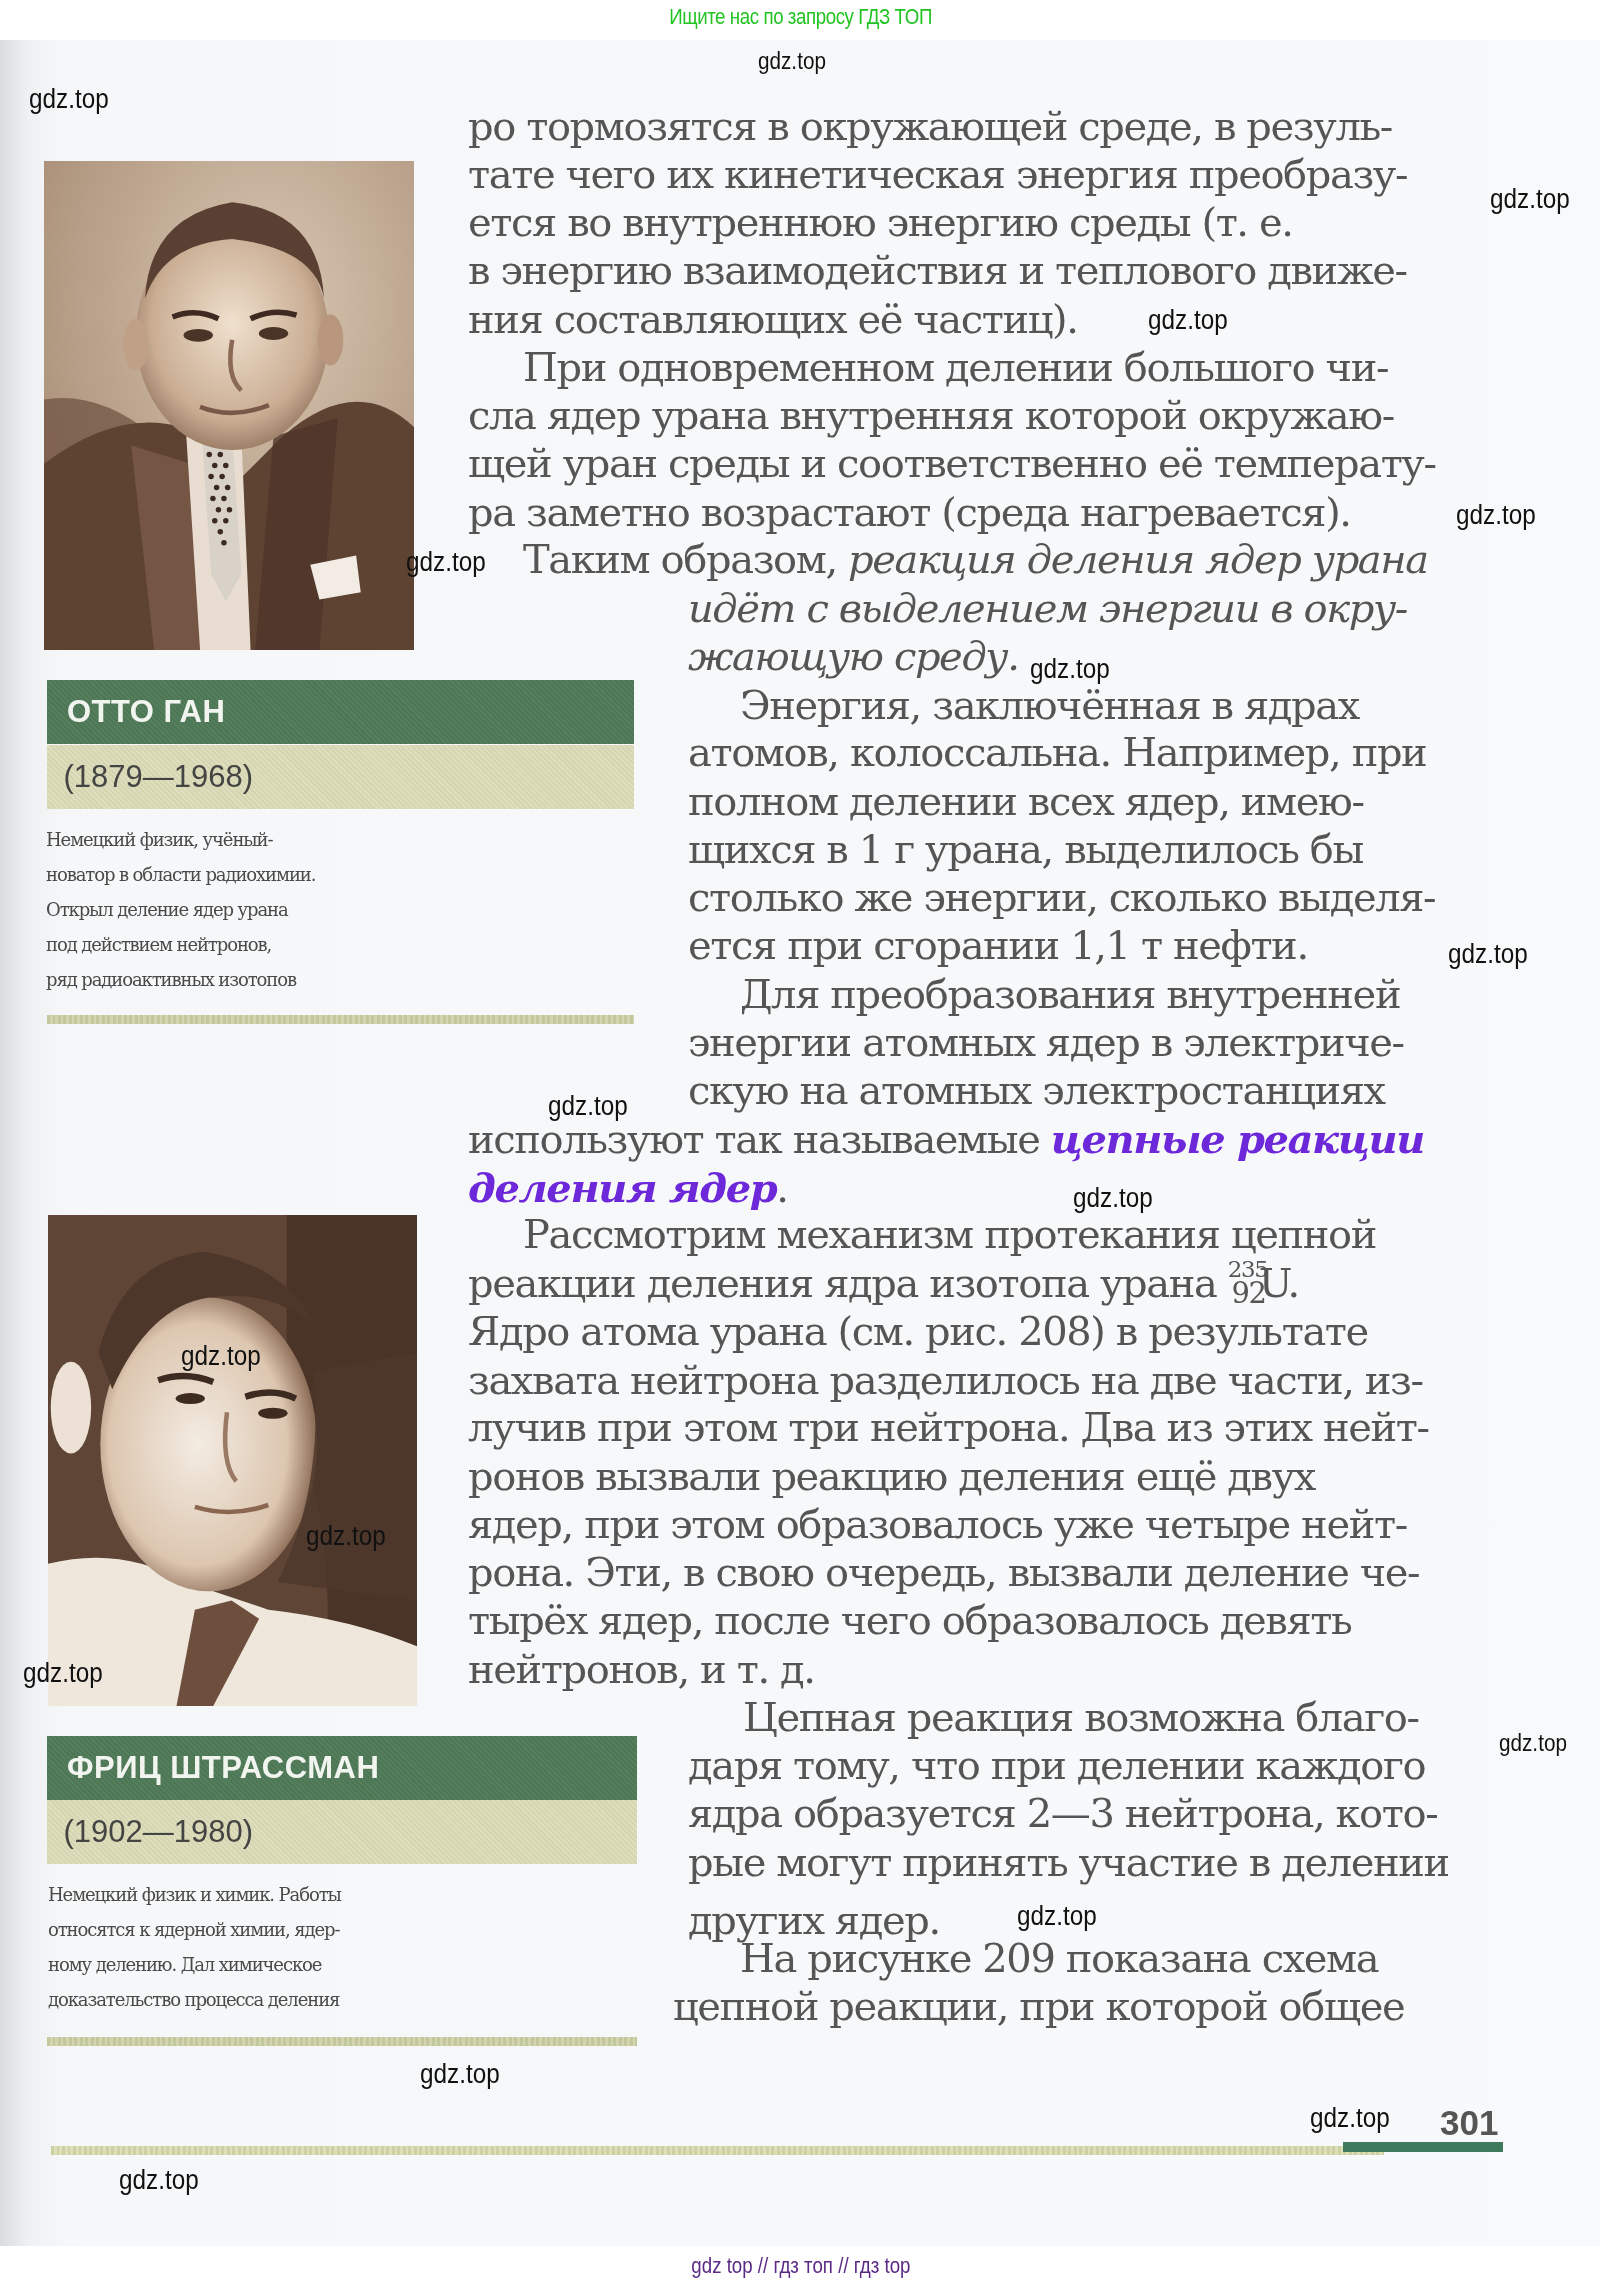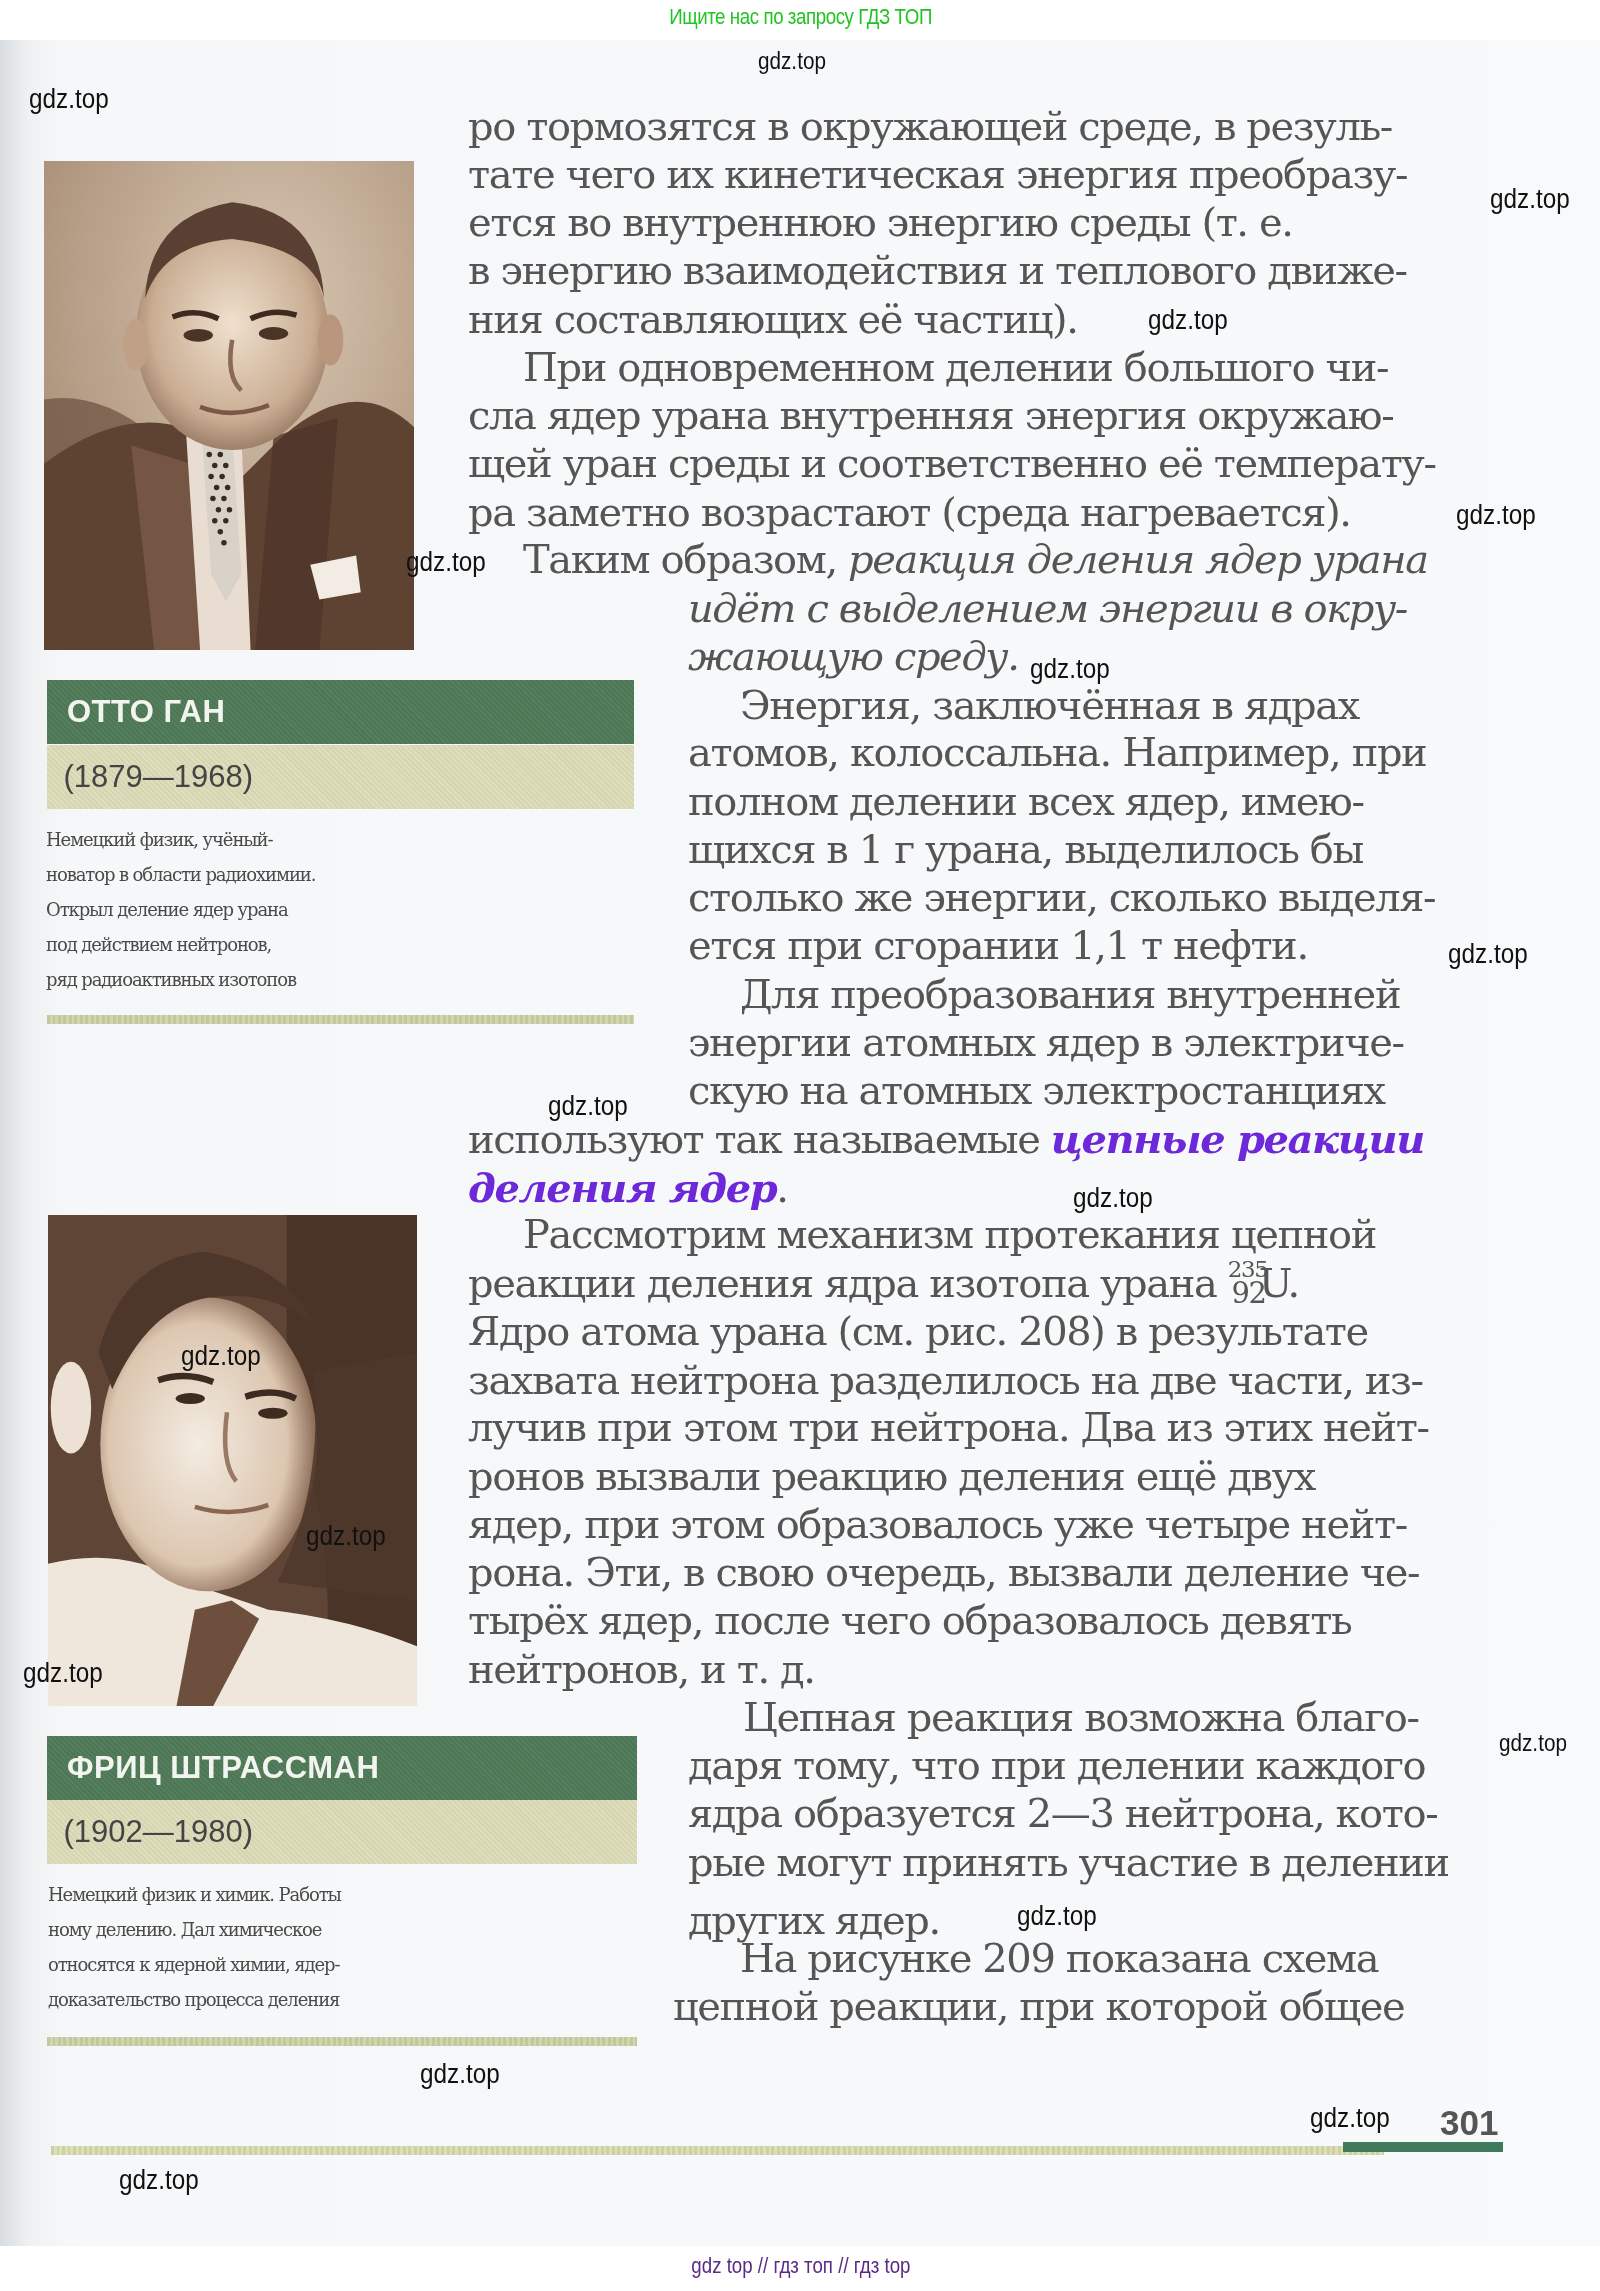--- a/index.html
+++ b/index.html
@@ -145,34 +145,34 @@
     <path d="M160 318 Q200 330 240 316" stroke="#8a6650" stroke-width="5" fill="none"></path>
     <ellipse cx="25" cy="210" rx="22" ry="50" fill="#ece1d4"></ellipse>
     <path d="M290 170 Q300 300 250 400 L402 420 L402 150 Z" fill="#4e382b" opacity="0.85"></path>
   </svg>
 </div>
 
 <div class="bio-name" style="left:47px; top:1736px; width:590px;">ФРИЦ ШТРАССМАН</div>
 <div class="bio-years" style="left:47px; top:1800px; width:590px;">(1902—1980)</div>
 <div class="bio-text" style="left:48px; top:1877px;">
   <div>Немецкий физик и химик. Работы</div>
+  <div>относятся к ядерной химии, ядер-</div>
   <div>ному делению. Дал химическое</div>
-  <div>относятся к ядерной химии, ядер-</div>
   <div>доказательство процесса деления</div>
 </div>
 <div class="bio-rule" style="left:47px; top:2037px; width:590px;"></div>
 
 <div class="main-col">
   <div class="line" style="top: 0px; transform: scaleX(1);">ро тормозятся в окружающей среде, в резуль-</div>
   <div class="line" style="top: 48px; transform: scaleX(1);">тате чего их кинетическая энергия преобразу-</div>
   <div class="line" style="top:96px;">ется  во  внутреннюю  энергию  среды  (т.  е.</div>
   <div class="line" style="top: 144px; transform: scaleX(1);">в энергию взаимодействия и теплового движе-</div>
   <div class="line" style="top:193px;">ния составляющих её частиц).</div>
   <div class="line" style="top: 241px; left: 55px; transform: scaleX(1);">При одновременном делении большого чи-</div>
-  <div class="line" style="top: 289px; transform: scaleX(1);">сла ядер урана внутренняя энергия окружаю-</div>
+  <div class="line" style="top: 289px; transform: scaleX(1);">сла ядер урана внутренняя которой окружаю-</div>
   <div class="line" style="top: 337px; transform: scaleX(1);">щей уран среды и соответственно её температу-</div>
   <div class="line" style="top: 386px; transform: scaleX(1);">ра заметно возрастают (среда нагревается).</div>
   <div class="line" style="top: 433px; left: 55px; transform: scaleX(1);"><span>Таким образом, </span><span class="ital">реакция деления ядер урана</span></div>
   <div class="line ital" style="top: 482px; left: 220px; transform: scaleX(1);">идёт  с  выделением  энергии  в  окру-</div>
   <div class="line ital" style="top:530px; left:220px;">жающую среду.</div>
   <div class="line" style="top: 579px; left: 272px; transform: scaleX(1);">Энергия,   заключённая   в   ядрах</div>
   <div class="line" style="top: 626px; left: 220px; transform: scaleX(1);">атомов, колоссальна. Например, при</div>
   <div class="line" style="top: 675px; left: 220px; transform: scaleX(1);">полном   делении   всех   ядер,   имею-</div>
   <div class="line" style="top: 723px; left: 220px; transform: scaleX(1);">щихся  в  1  г  урана,  выделилось  бы</div>
   <div class="line" style="top: 771px; left: 220px; transform: scaleX(1);">столько же энергии, сколько выделя-</div>

